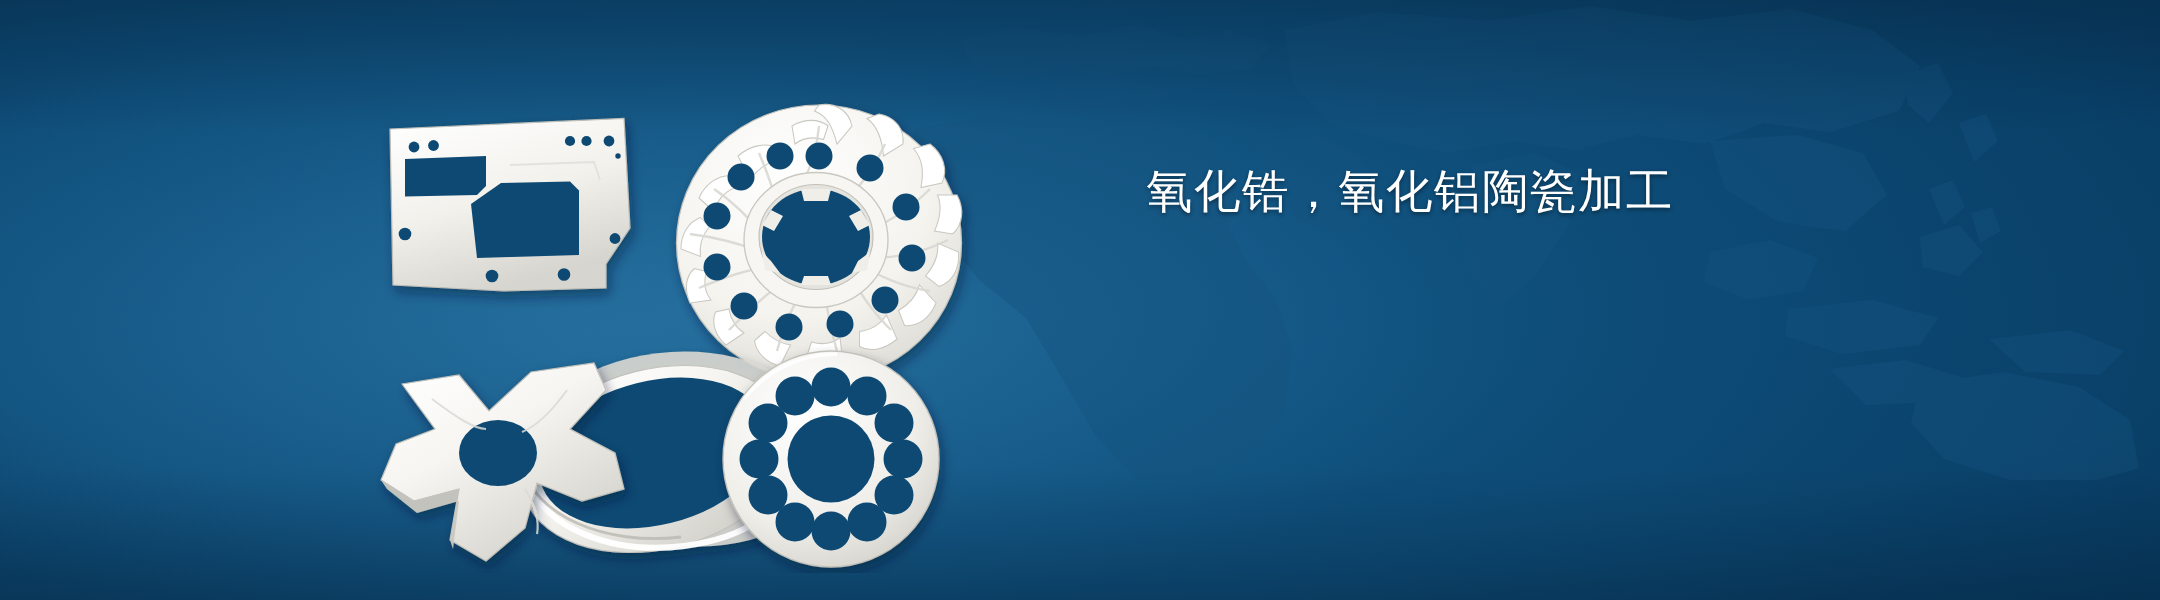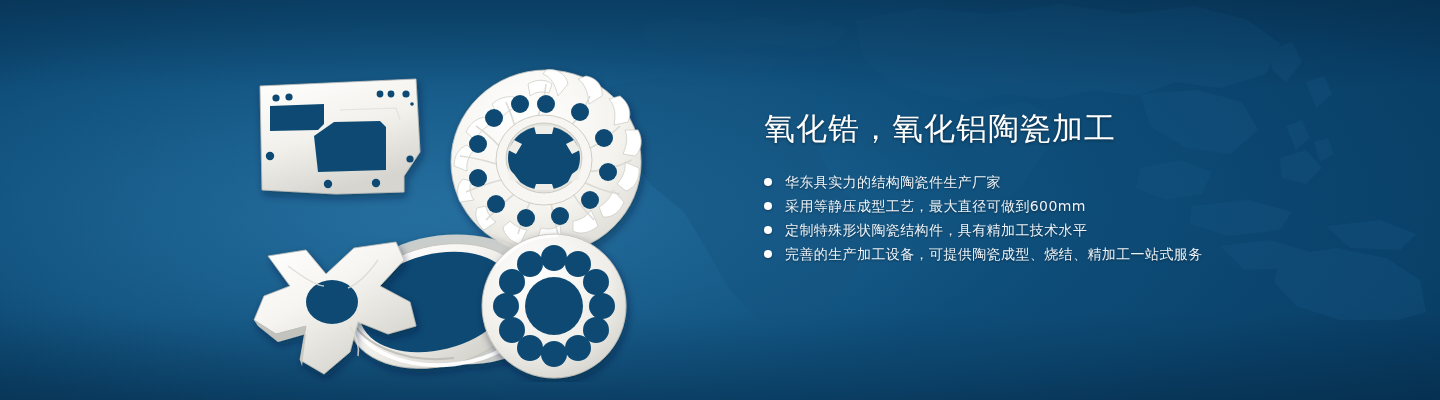--- a/index.html
+++ b/index.html
@@ -325,34 +325,16 @@
 
         <path d="M268 232 C284 212 306 202 330 202" fill="none" stroke="#ffffff" stroke-width="2.5" opacity="0.85"></path>
       </g>
     </svg>
   </div>
 
   <div class="text-block">
 
     <h1 class="headline">氧化锆，氧化铝陶瓷加工</h1>
 
-    <ul class="bullets">
-      <li class="bullet-row">
-        <span class="bullet-dot"></span>
-        <span class="bullet-text">华东具实力的结构陶瓷件生产厂家</span>
-      </li>
-      <li class="bullet-row">
-        <span class="bullet-dot"></span>
-        <span class="bullet-text">采用等静压成型工艺，最大直径可做到600mm</span>
-      </li>
-      <li class="bullet-row">
-        <span class="bullet-dot"></span>
-        <span class="bullet-text">定制特殊形状陶瓷结构件，具有精加工技术水平</span>
-      </li>
-      <li class="bullet-row">
-        <span class="bullet-dot"></span>
-        <span class="bullet-text">完善的生产加工设备，可提供陶瓷成型、烧结、精加工一站式服务</span>
-      </li>
-    </ul>
 
   </div>
 
 </div>
 
 </body></html>

